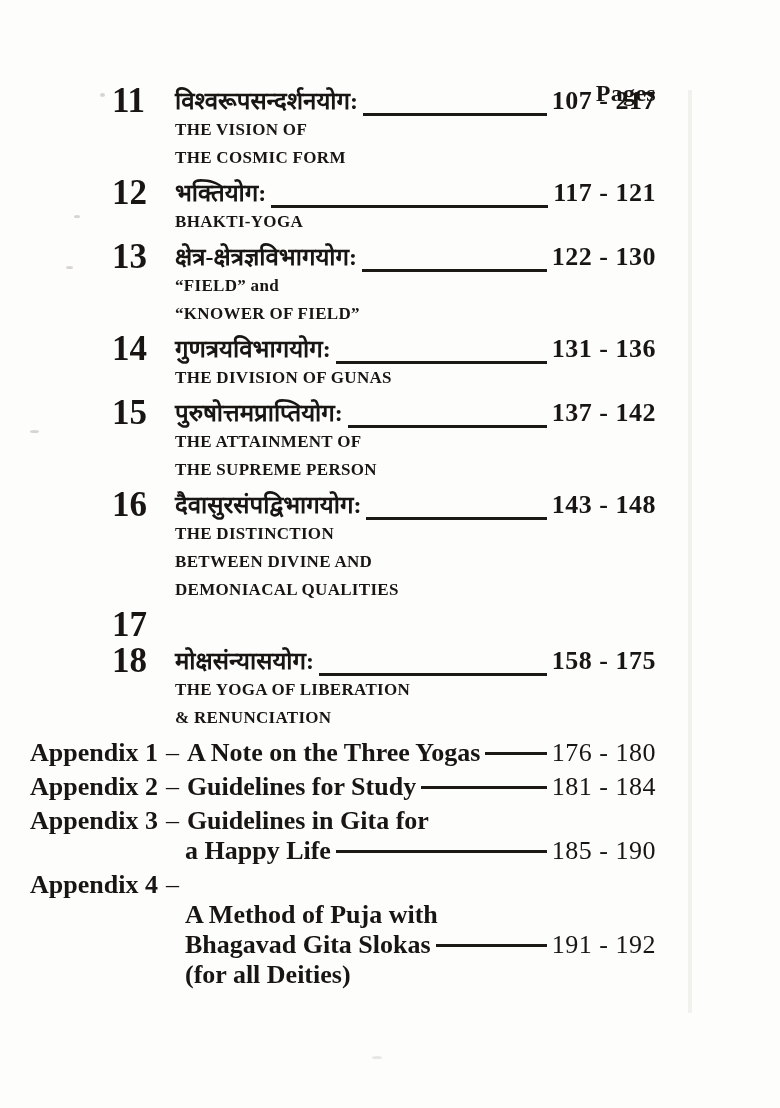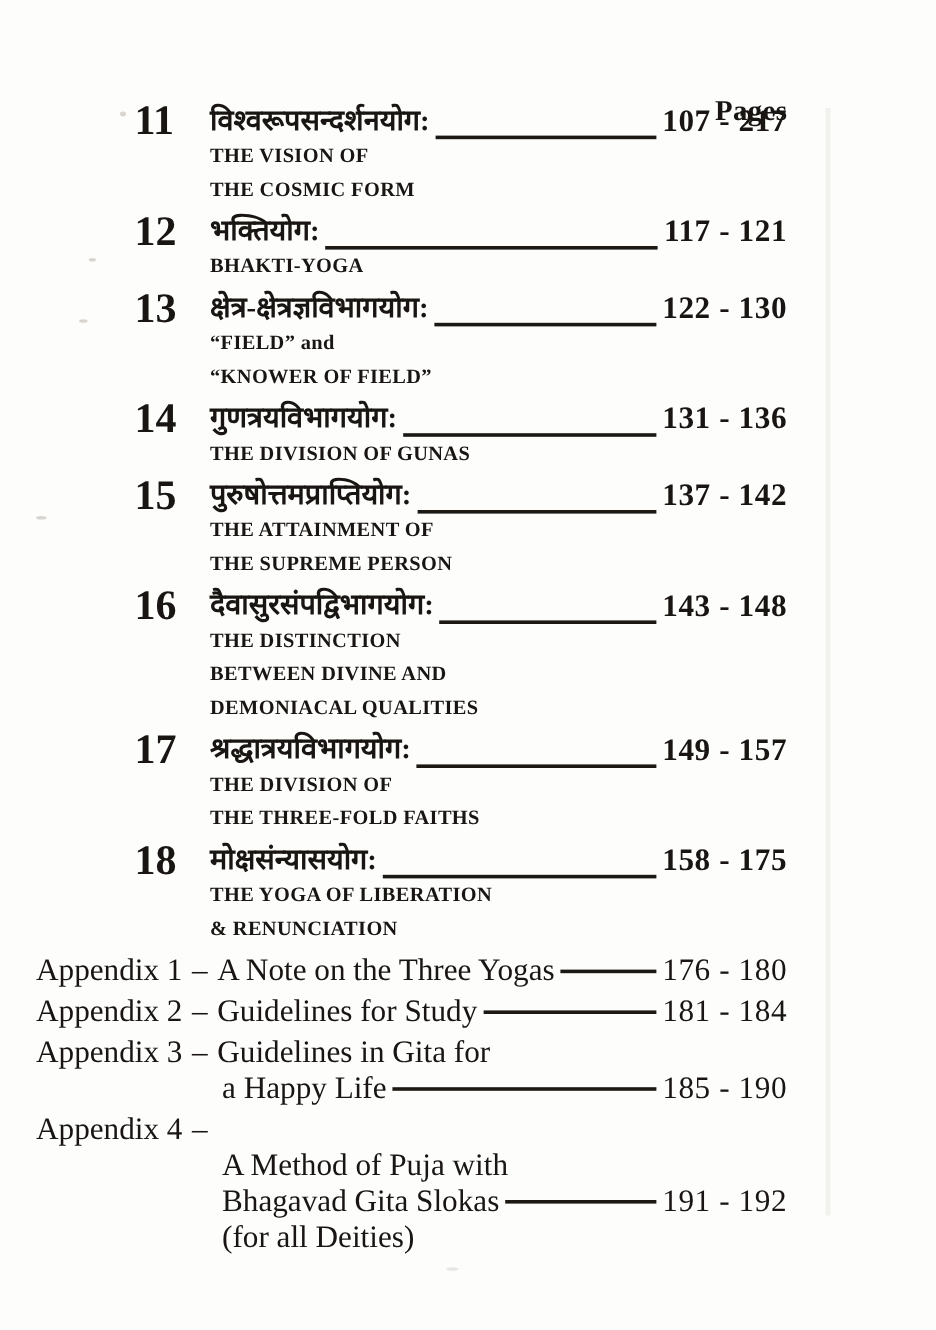--- a/index.html
+++ b/index.html
@@ -38,21 +38,21 @@
     border-top: 3px solid #1c1915;
     margin: 0 5px;
   }
   .pgs { font-size: 26px; font-weight: 700; white-space: nowrap; letter-spacing: 0.5px; }
   .sub { font-size: 17px; font-weight: 700; line-height: 28px; letter-spacing: 0.3px; }
 
   
   .apx { padding: 0 124px 0 30px; margin-bottom: 4px; font-size: 26px; line-height: 30px; }
   .apx-line { display: flex; align-items: center; }
   .apx-sep { margin: 0 8px; }
-  .apx-text { white-space: nowrap; }
+  .apx-text { white-space: nowrap; font-weight: bold; }
   .apx-cont { margin-left: 155px; }
   .apx .pgs { font-weight: 400; font-size: 26px; }
 
   
   .speck {
     position: absolute; background: #b9b4ad;
     border-radius: 50%; opacity: 0.55;
   }
   .streak {
     position: absolute; background: #ededea;
@@ -140,29 +140,20 @@
           <span class="pgs">143 - 148</span>
         </div>
         <div class="sub">THE DISTINCTION</div>
         <div class="sub">BETWEEN DIVINE AND</div>
         <div class="sub">DEMONIACAL QUALITIES</div>
       </div>
     </div>
 
     <div class="chap">
       <div class="chap-num">17</div>
-      <div class="chap-body">
-        <div class="chap-row">
-          <span class="sk">श्रद्धात्रयविभागयोग:</span>
-          <span class="leader"></span>
-          <span class="pgs">149 - 157</span>
-        </div>
-        <div class="sub">THE DIVISION OF</div>
-        <div class="sub">THE THREE-FOLD FAITHS</div>
-      </div>
     </div>
 
     <div class="chap">
       <div class="chap-num">18</div>
       <div class="chap-body">
         <div class="chap-row">
           <span class="sk">मोक्षसंन्यासयोग:</span>
           <span class="leader"></span>
           <span class="pgs">158 - 175</span>
         </div>

